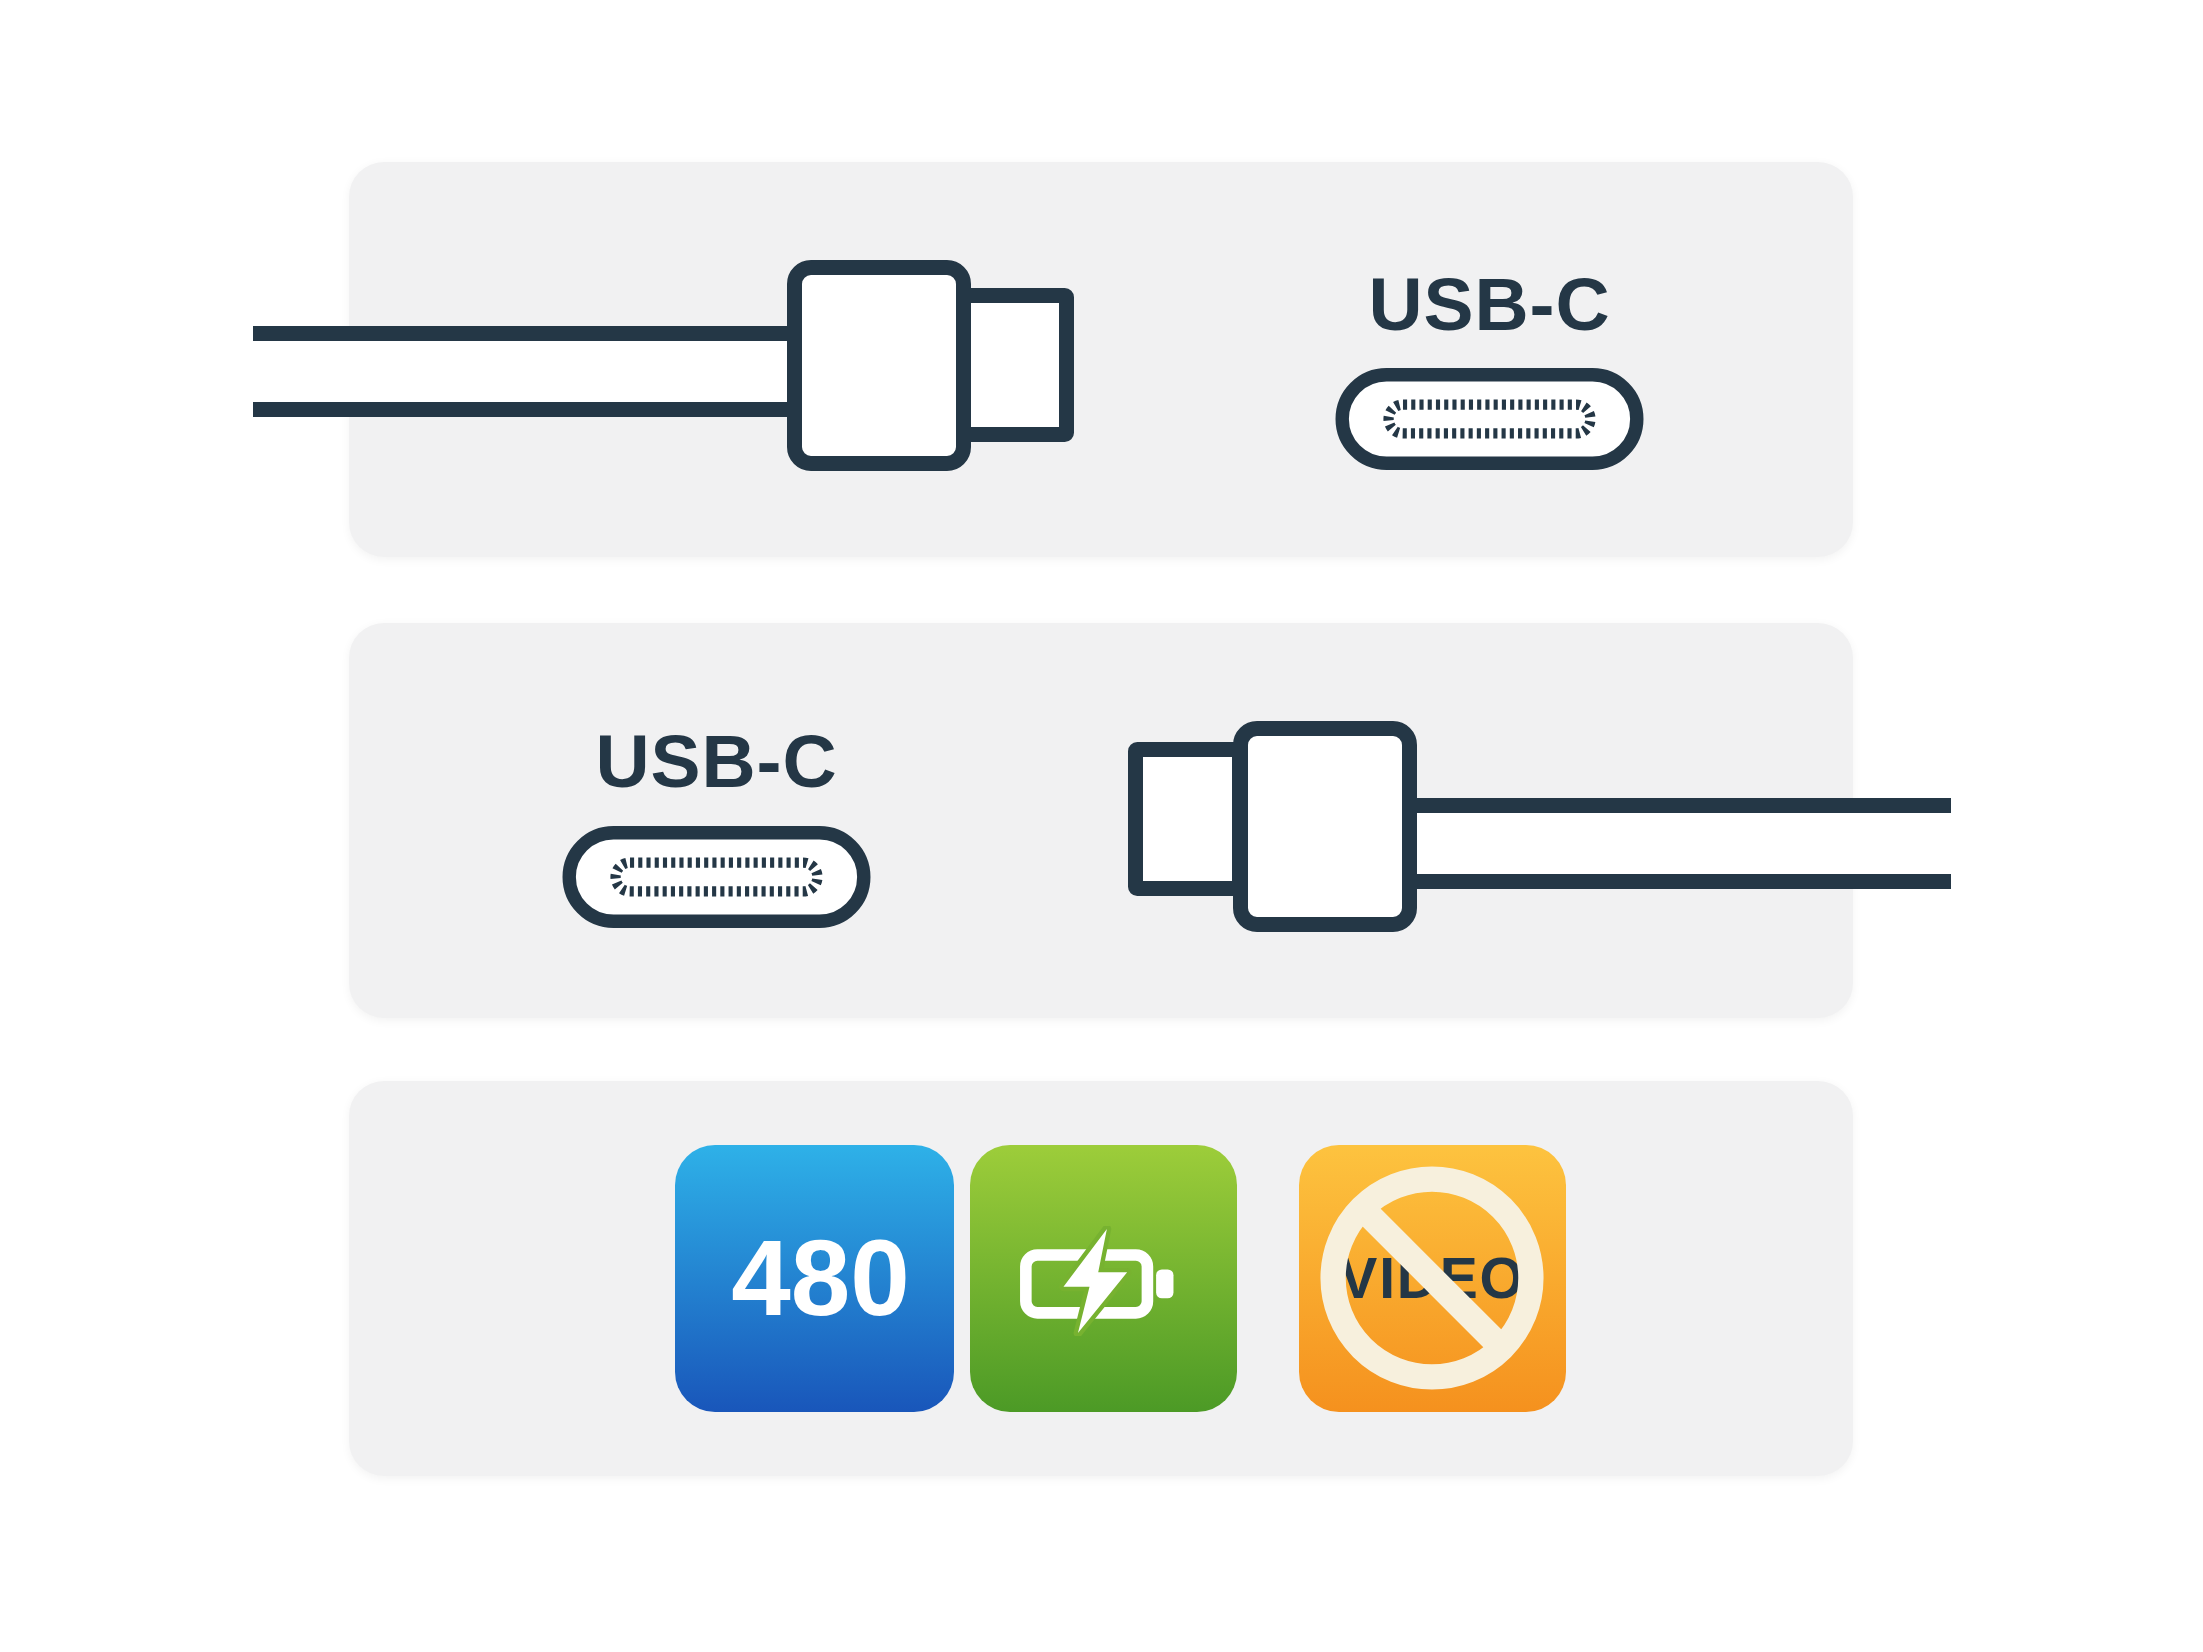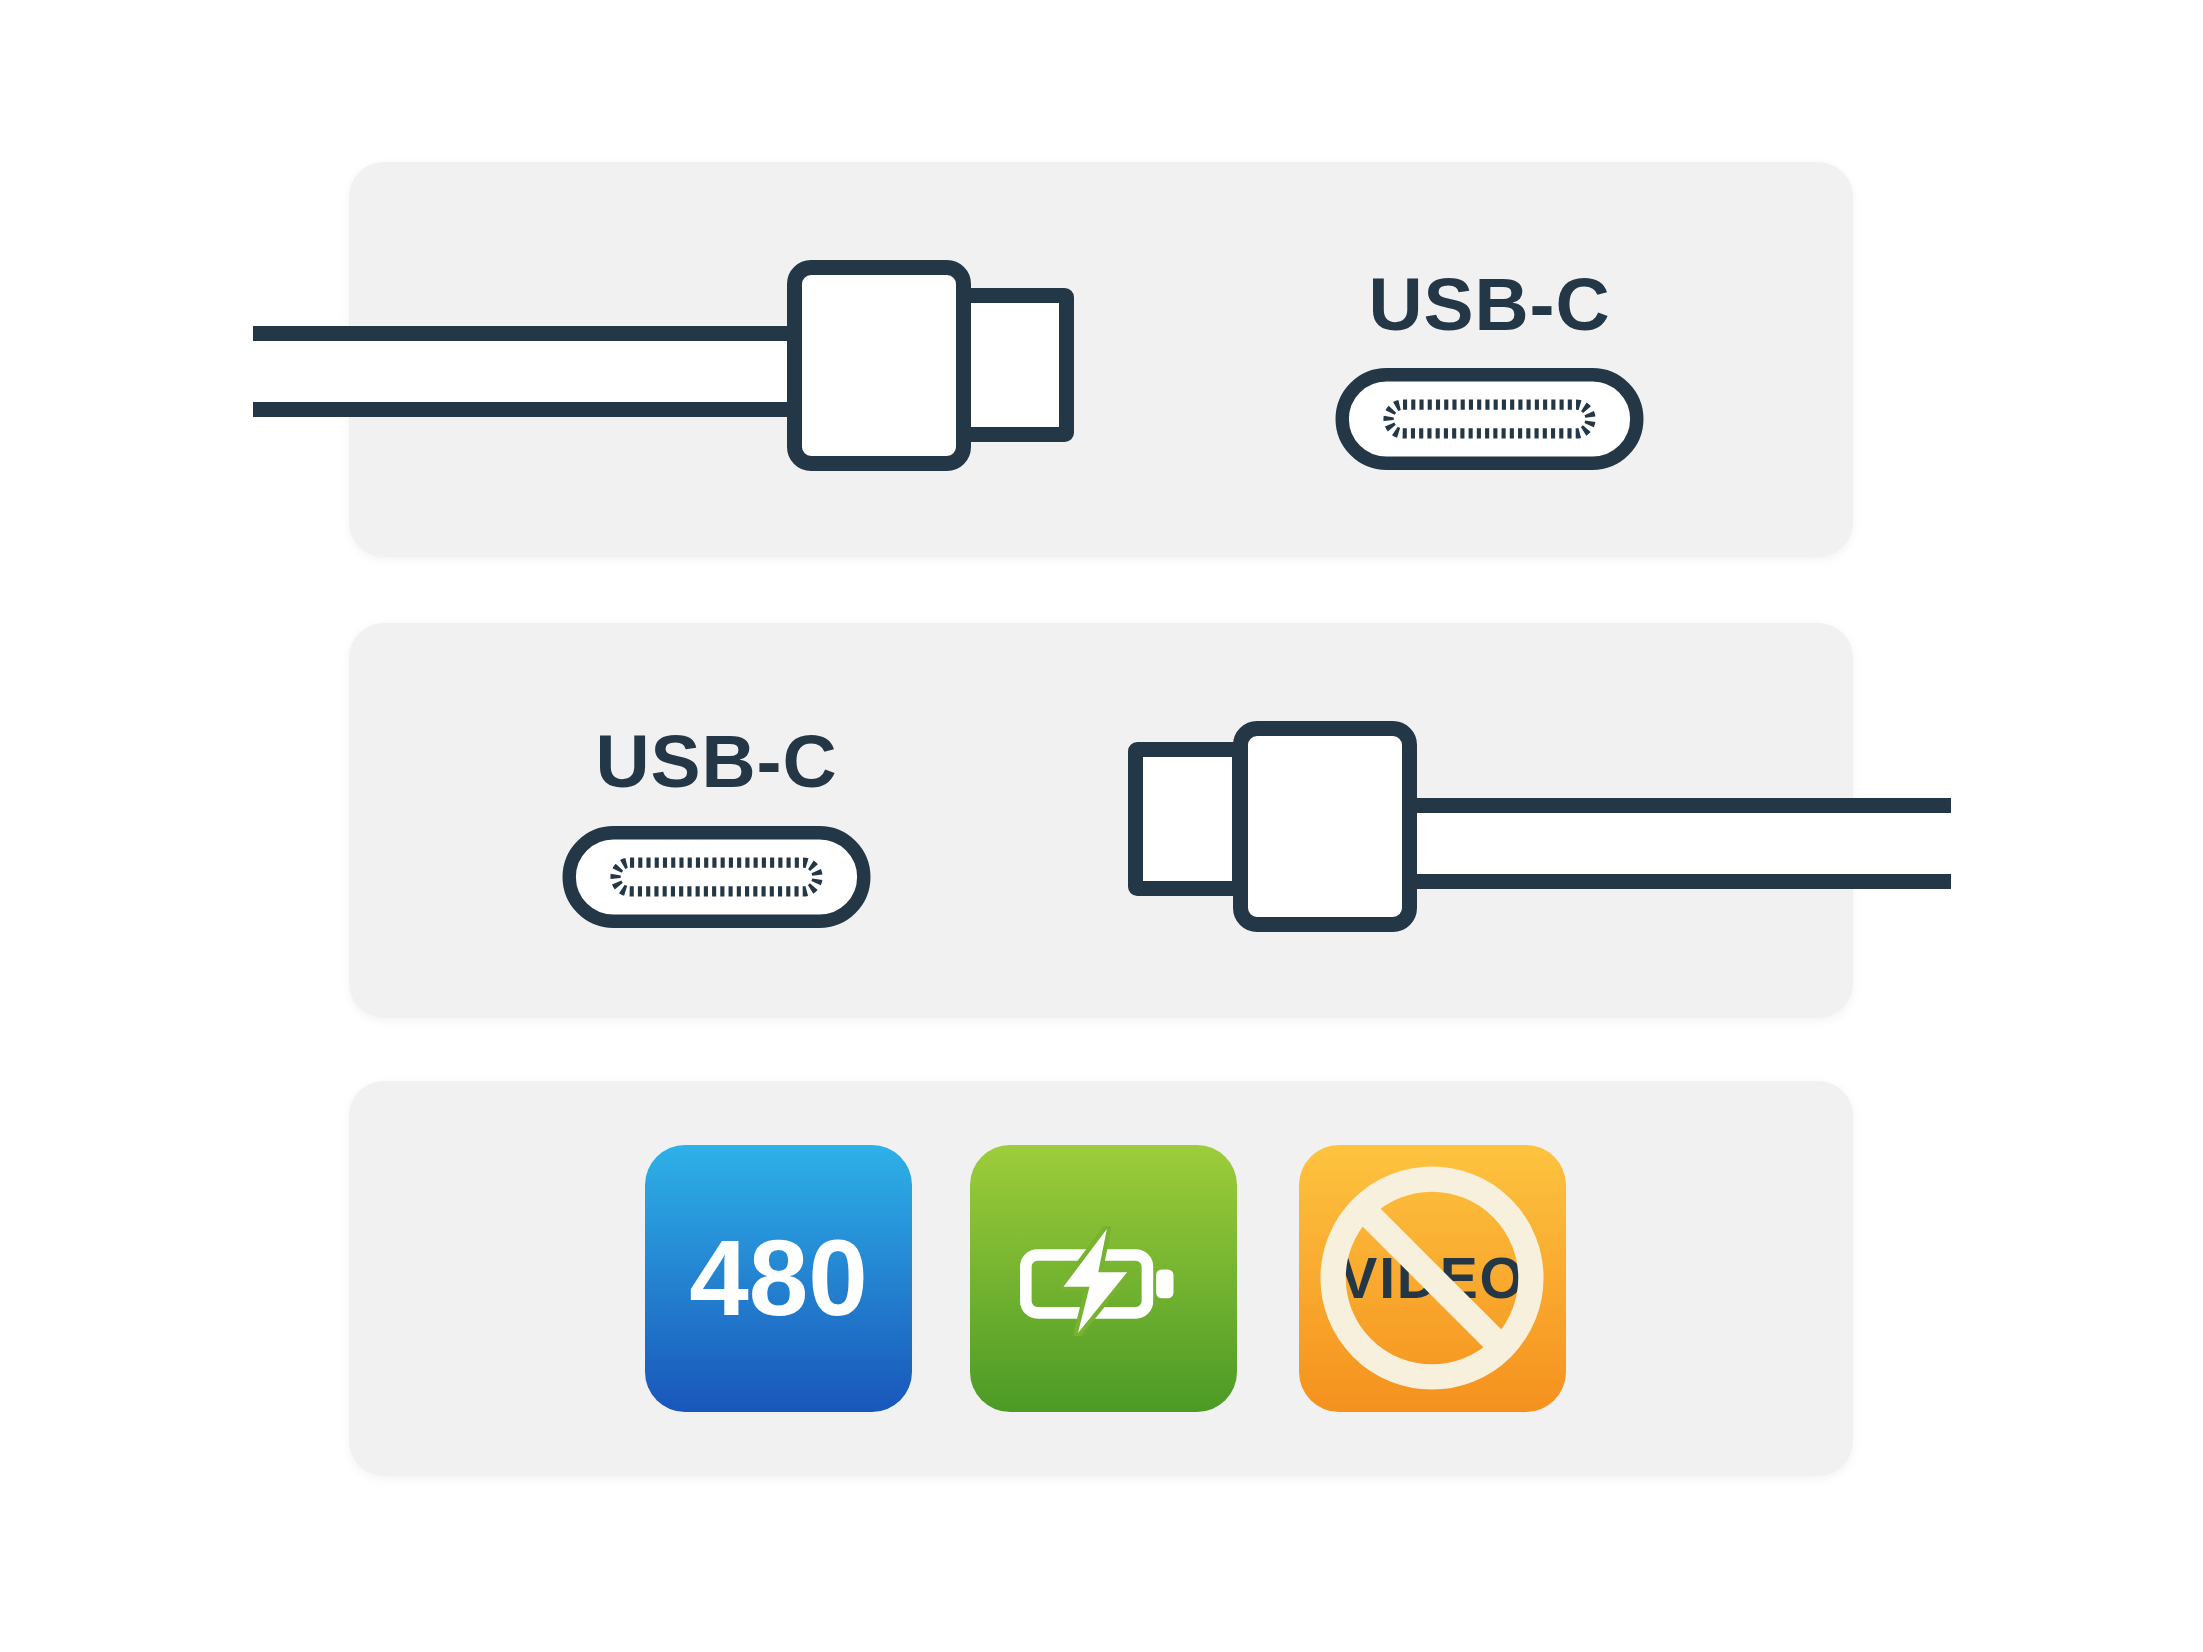--- a/index.html
+++ b/index.html
@@ -60,21 +60,21 @@
   .port-icon{position:absolute;width:309px;height:104px;z-index:5;}
   .port-icon.top{left:1335px;top:367px;}
   .port-icon.middle{left:562px;top:825px;}
 
   
   .badge{
     position:absolute;top:1145px;width:267px;height:267px;border-radius:40px;
     display:flex;flex-direction:column;align-items:center;justify-content:center;
     color:#ffffff;z-index:5;
   }
-  .badge.speed{left:645px;background:linear-gradient(180deg,#2eb1e8 0%,#1956ba 100%);}
+  .badge.speed{left:675px;background:linear-gradient(180deg,#2eb1e8 0%,#1956ba 100%);padding-left:12px;}
   .badge.power{left:970px;background:linear-gradient(180deg,#9dcd3a 0%,#4c9a26 100%);}
   .badge.video{left:1299px;background:linear-gradient(180deg,#fdc33f 0%,#f5911e 100%);position:absolute;}
 
   .speed-value{font-size:107px;font-weight:800;line-height:1.02;}
   .speed-unit{font-size:77px;font-weight:800;line-height:1.08;}
 
   .power-icon{width:184px;height:110px;margin-top:5.5px;}
   .power-label{font-size:61px;font-weight:800;line-height:1.1;margin-top:1.8px;white-space:nowrap;}
 
   .video-label{

